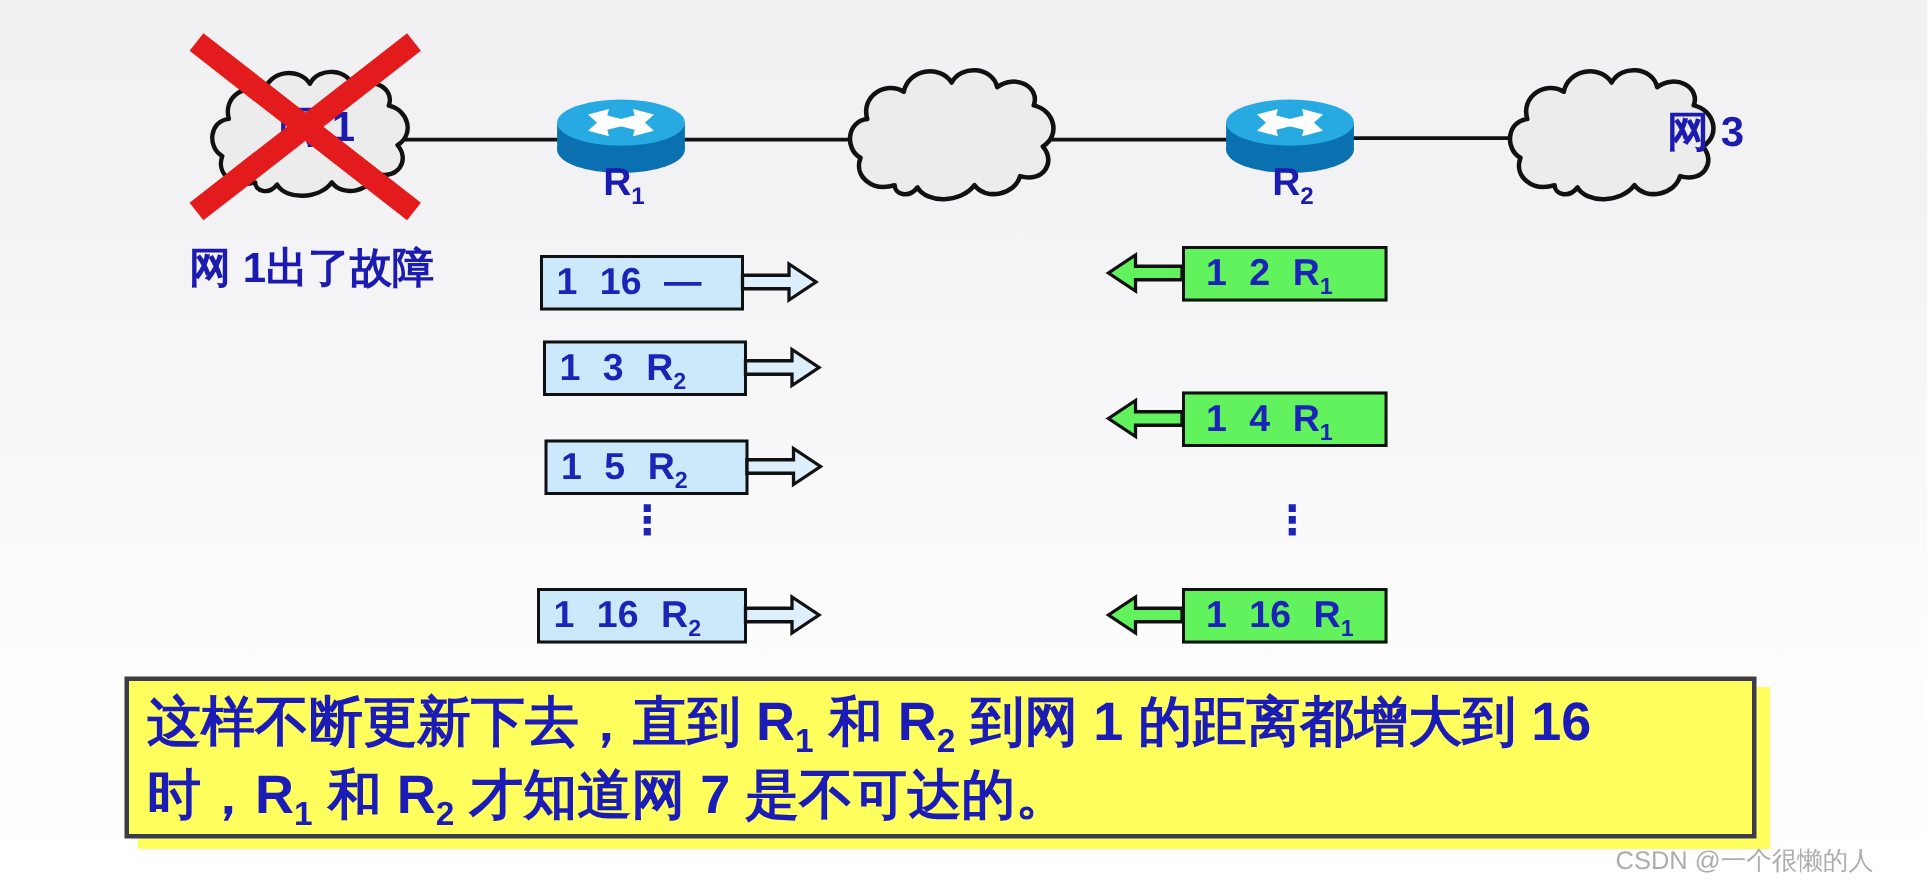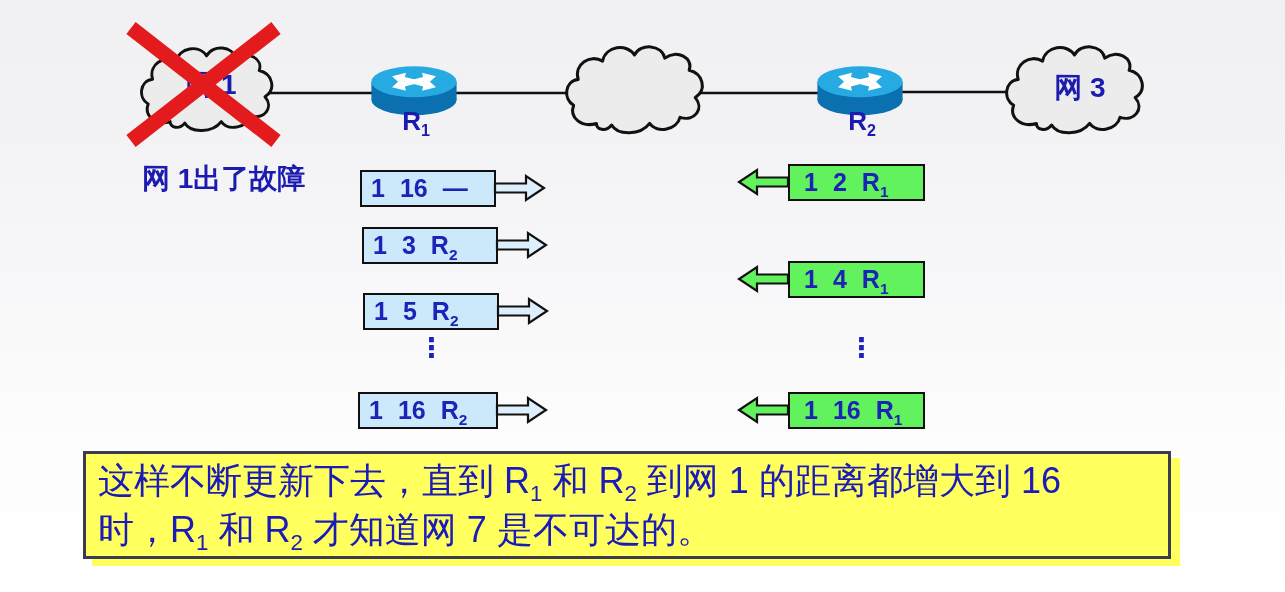--- a/index.html
+++ b/index.html
@@ -6,25 +6,25 @@
   .stage{
     position:relative;width:1285px;height:592px;overflow:hidden;
     background:linear-gradient(180deg,#f1f1f4 0%,#f2f2f5 20%,#f7f7f9 45%,#fdfdfd 75%,#ffffff 100%);
     font-family:"Liberation Sans","DejaVu Sans",sans-serif;
   }
   svg.layer{position:absolute;left:0;top:0;pointer-events:none;}
   .label{position:absolute;color:#1b1bb0;font-weight:bold;white-space:nowrap;}
   .cloud-label{font-size:28px;width:110px;text-align:center;}
   #cloud1-label{left:156px;top:66px;}
   #cloud2-label{left:585px;top:69px;}
-  #cloud3-label{left:1025px;top:69px;}
+  #cloud3-label{left:1082px;top:69px;}
   .router-label{font-size:26px;width:64px;text-align:center;}
   #r1-label{left:384px;top:106px;}
   #r2-label{left:830px;top:106px;}
-  #fault-label{left:126px;top:160px;font-size:28px;margin-left:16px;}
+  #fault-label{left:126px;top:160px;font-size:28px;}
   sub{font-size:62%;line-height:0;}
   .ubox{
     position:absolute;box-sizing:border-box;width:136px;height:37px;
     border:2.5px solid #101010;display:flex;align-items:center;gap:15px;
     padding-left:9px;font-size:25px;font-weight:bold;color:#1c24b8;white-space:nowrap;
   }
   .ubox.blue{background:#cbe9fa;}
   .ubox.green{background:#62f25e;padding-left:14px;}
   #b1{left:360px;top:170px;}
   #b2{left:362px;top:227px;}
@@ -40,21 +40,21 @@
   #a4{left:495px;top:395px;}
   #ga1{left:736px;top:167px;}
   #ga2{left:736px;top:264px;}
   #ga3{left:736px;top:395px;}
   .vdots{position:absolute;font-size:27px;font-weight:bold;color:#1c24b8;letter-spacing:0;}
   #dots-left{left:418px;top:332px;}
   #dots-right{left:848px;top:332px;}
   #caption{
     position:absolute;left:83px;top:451px;width:1088px;height:108px;box-sizing:border-box;
     background:#ffff5e;border:3px solid #3c3c50;box-shadow:9px 7px 0 0 #ffff5e;
-    color:#1b1bb8;font-weight:normal;font-size:36px;line-height:1.37;
+    color:#1b1bb8;font-weight:bold;font-size:36px;line-height:1.37;
     padding:2px 10px 0 12px;white-space:nowrap;
   }
   #watermark{position:absolute;left:1077px;top:562px;font-size:17px;color:#adadad;white-space:nowrap;}
 </style>
 </head>
 <body>
 
 <div class="stage">
 
   <svg class="layer" width="1285" height="592" viewBox="0 0 1285 592">
@@ -166,14 +166,15 @@
 
   <svg class="layer" width="1285" height="592" viewBox="0 0 1285 592">
     <g stroke="#e41b1d" stroke-width="15" stroke-linecap="butt">
       <line x1="131" y1="28" x2="276" y2="141"></line>
       <line x1="276" y1="28" x2="131" y2="141"></line>
     </g>
   </svg>
 
   <div id="caption"><span>这样不断更新下去，直到 R</span><sub>1</sub><span> 和 R</span><sub>2</sub><span> 到网 1 的距离都增大到 16</span><br><span>时，R</span><sub>1</sub><span> 和 R</span><sub>2</sub><span> 才知道网 7 是不可达的。</span></div>
 
+  <div id="watermark">CSDN @一个很懒的人</div>
 
 </div>
 
 </body></html>

